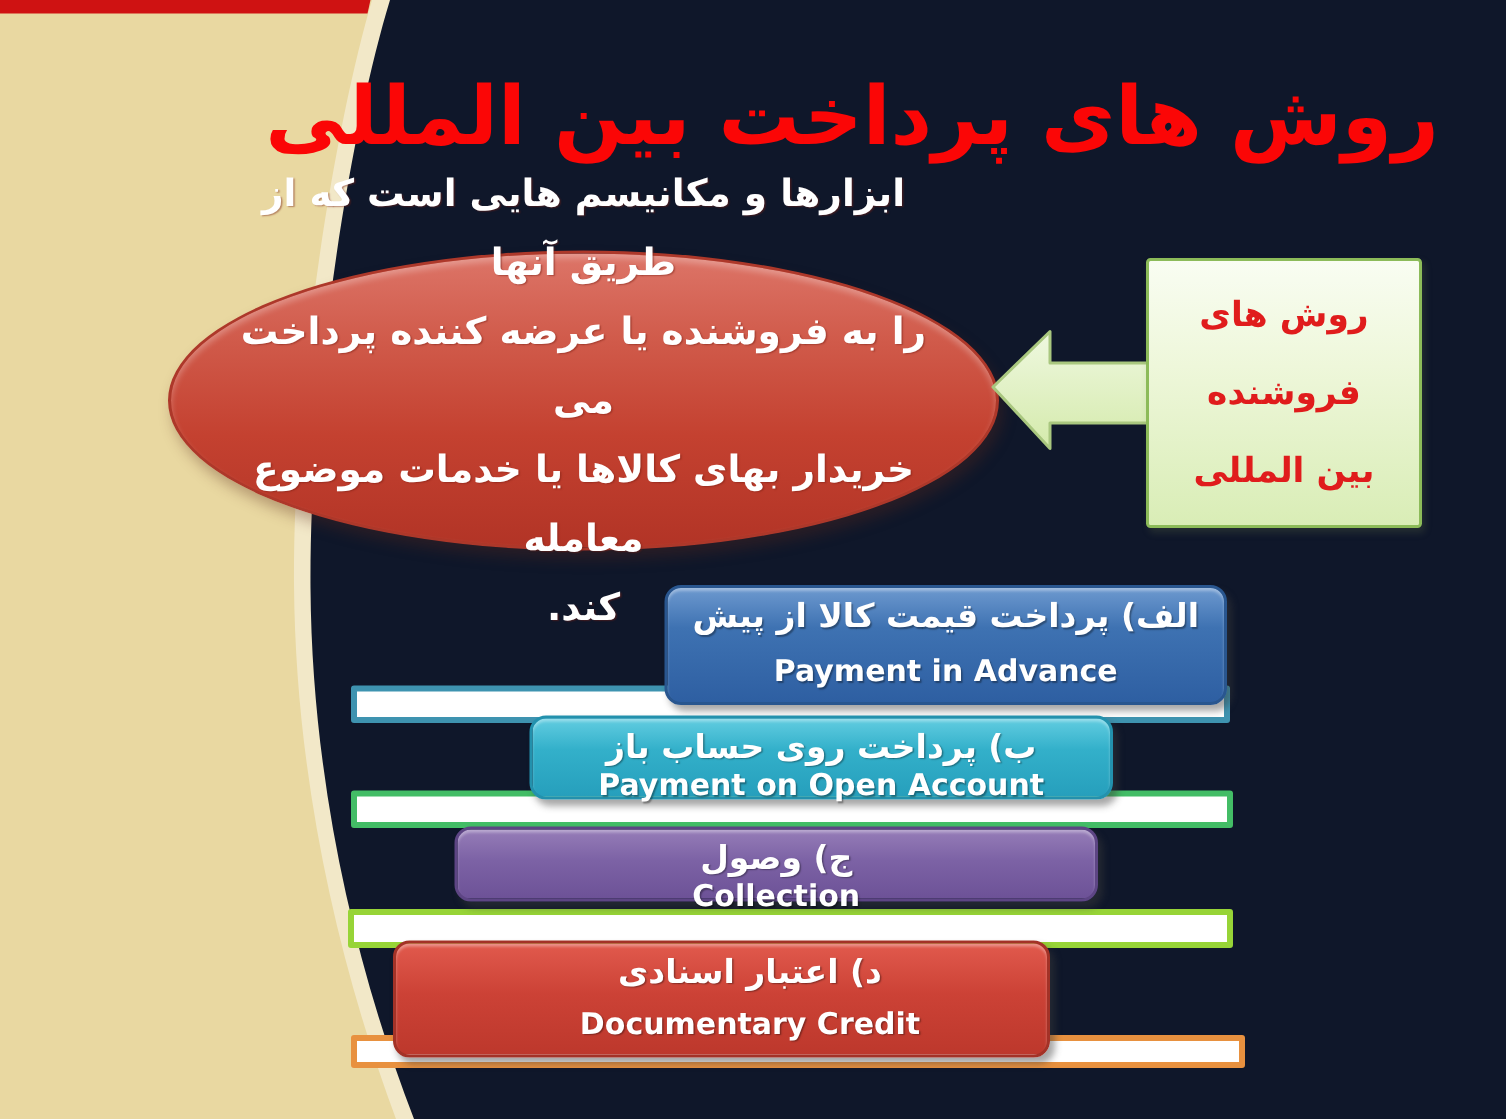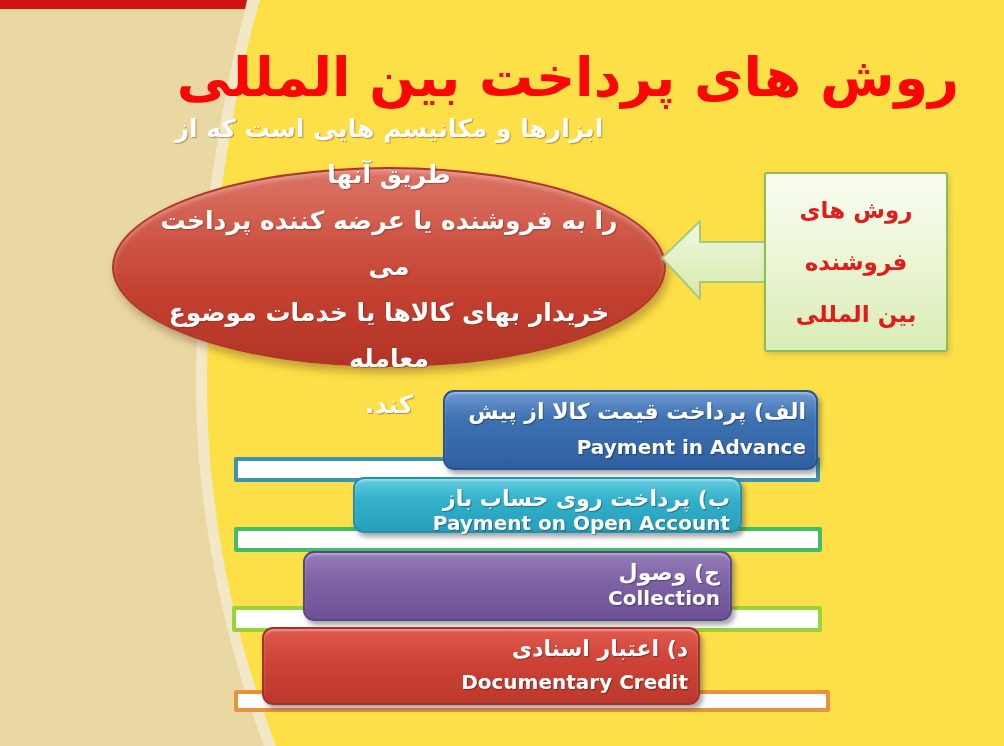--- a/index.html
+++ b/index.html
@@ -1,20 +1,20 @@
 <!DOCTYPE html>
 <html lang="fa"><head>
 <meta charset="utf-8">
 <style>
   html,body{margin:0;padding:0;background:#ffffff;}
   .slide{
     position:relative;
     width:1004px;height:746px;
     overflow:hidden;
-    background:#fde047;
+    background:#0f172a;
     font-family:"DejaVu Sans", sans-serif;
     text-decoration:underline;
   }
   .bg-svg{position:absolute;left:0;top:0;}
 
   
   .title{
     position:absolute;left:140px;right:8px;top:40px;
     text-align:center;
     direction:rtl;
@@ -78,21 +78,20 @@
 
   
   .bar{
     position:absolute;
     box-sizing:border-box;
     border-radius:11px;
     display:flex;flex-direction:column;
     justify-content:space-between;
     padding:7px 10px 9px 10px;
     box-shadow:3px 4px 5px rgba(60,60,60,0.45), inset 0 2px 2px rgba(255,255,255,0.35);
-    align-items:flex-end;
   }
   .bar .fa{
     direction:rtl;text-align:center;
     color:#ffffff;font-size:22px;font-weight:bold;
     text-shadow:1px 1px 1px rgba(0,0,0,0.35);
   }
   .bar .en{
     text-align:center;
     color:#ffffff;font-size:20px;font-weight:bold;
     text-shadow:1px 1px 1px rgba(0,0,0,0.35);
@@ -101,21 +100,21 @@
     left:443px;top:390px;width:375px;height:80px;
     background:linear-gradient(180deg,#6d99cf 0%,#3e72b2 35%,#2e5fa2 100%);
     border:2px solid #29568f;
   }
   .bar-teal{
     left:353px;top:477px;width:389px;height:56px;
     background:linear-gradient(180deg,#62cde1 0%,#33b0ca 40%,#269fbc 100%);
     border:2px solid #2391ad;
   }
   .bar-purple{
-    left:303px;top:551px;width:429px;height:70px;
+    left:303px;top:551px;width:429px;height:50px;
     background:linear-gradient(180deg,#967db8 0%,#7c62a5 45%,#6d5297 100%);
     border:2px solid #5d4584;
   }
   .bar-red{
     left:262px;top:627px;width:438px;height:78px;
     background:linear-gradient(180deg,#e15a4d 0%,#cc4236 45%,#bd382c 100%);
     border:2px solid #a33227;
     padding-left:48px;
   }
 </style>

